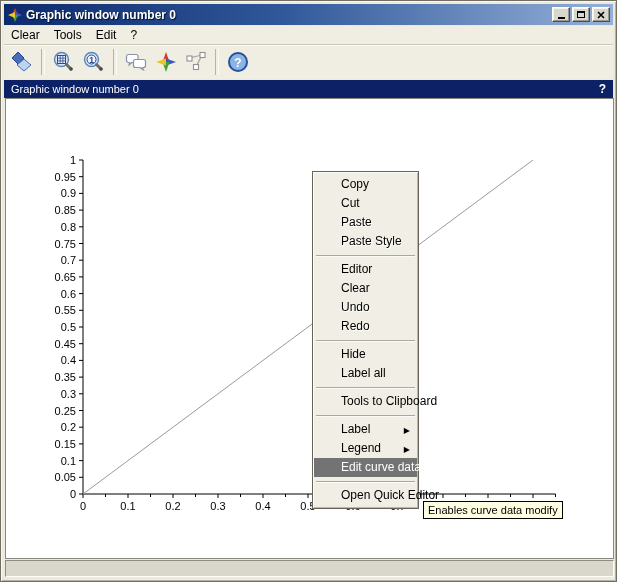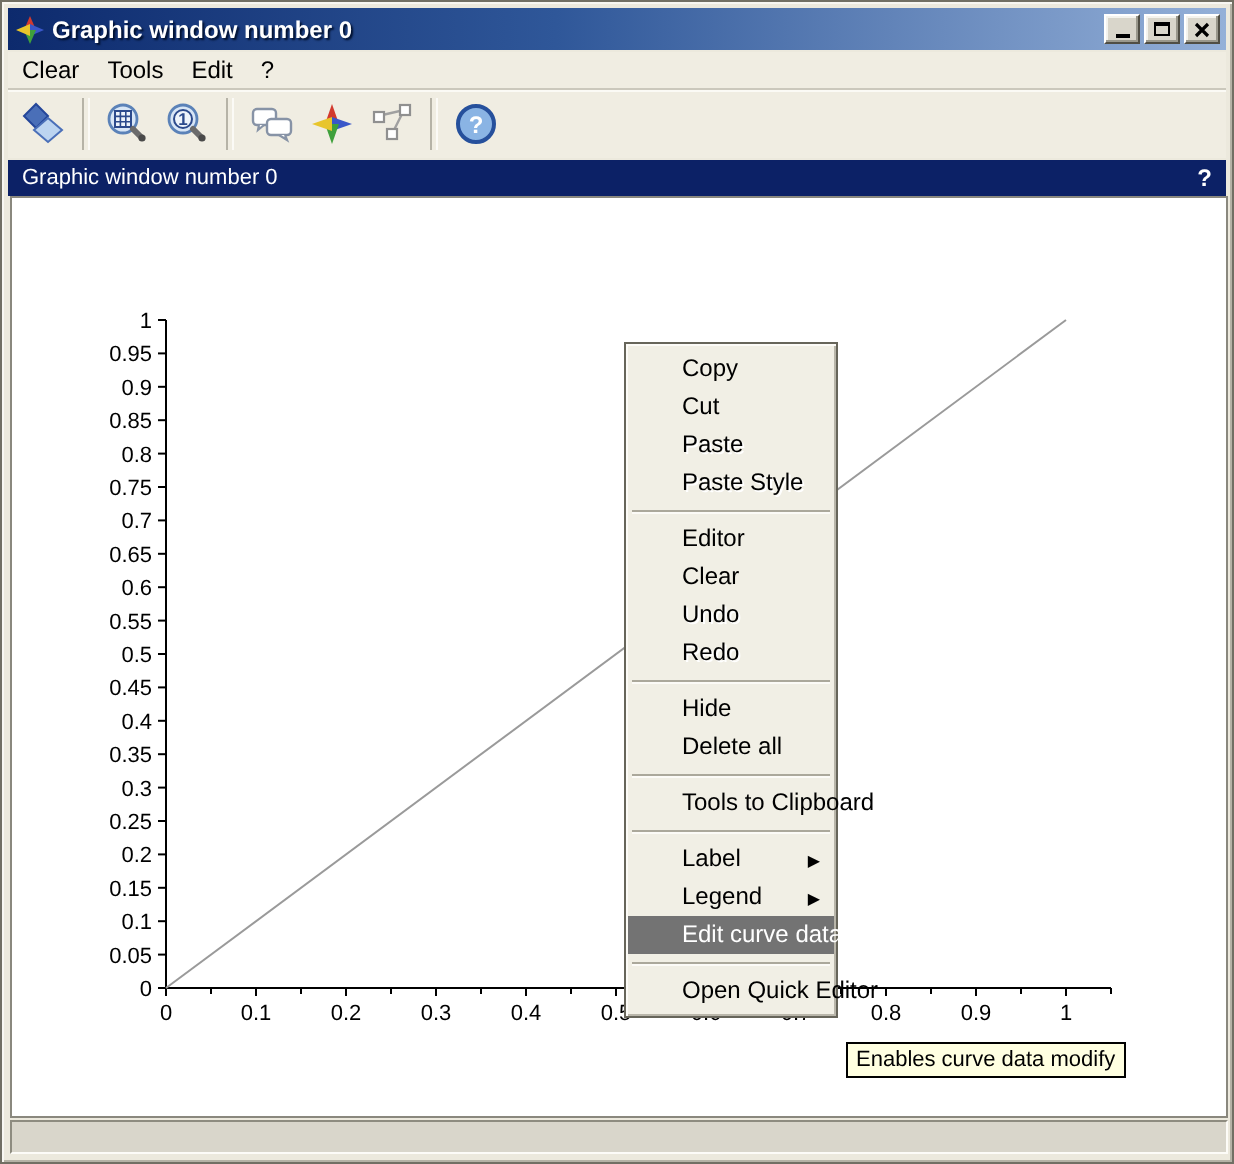--- a/index.html
+++ b/index.html
@@ -67,21 +67,21 @@
   }
   .menu-item{height:19px;line-height:19px;padding-left:27px;position:relative;color:#000;white-space:nowrap;}
   .menu-item.disabled{color:#000000;text-shadow:1px 1px 0 #ffffff;}
   .menu-item.highlighted{background:#737373;color:#fff;}
   .submenu-arrow{position:absolute;right:7px;top:1px;font-size:8px;line-height:19px;}
   .menu-sep{height:0;border-top:1px solid #aba89b;border-bottom:1px solid #fcfbf7;margin:4px 2px 3px;}
   
   .tooltip{
     position:absolute;left:422px;top:500px;height:18px;box-sizing:border-box;
     background:#ffffe1;border:1px solid #000;font-size:11px;line-height:16px;
-    padding:0 4px;z-index:9;white-space:nowrap;color:#000;margin-top:20px;
+    padding:0 4px;z-index:9;white-space:nowrap;color:#000;
   }
 </style>
 </head>
 <body>
 
 <div class="window">
 
   <div class="titlebar">
     <svg class="title-icon" viewBox="0 0 14 14">
       <polygon points="7,0 4,7 10,7" fill="#d23a2e"></polygon>
@@ -269,21 +269,21 @@
       <div class="menu-item"><span>Cut</span></div>
       <div class="menu-item disabled"><span>Paste</span></div>
       <div class="menu-item disabled"><span>Paste Style</span></div>
       <div class="menu-sep"></div>
       <div class="menu-item"><span>Editor</span></div>
       <div class="menu-item"><span>Clear</span></div>
       <div class="menu-item disabled"><span>Undo</span></div>
       <div class="menu-item disabled"><span>Redo</span></div>
       <div class="menu-sep"></div>
       <div class="menu-item"><span>Hide</span></div>
-      <div class="menu-item"><span>Delete all</span></div>
+      <div class="menu-item"><span>Label all</span></div>
       <div class="menu-sep"></div>
       <div class="menu-item"><span>Tools to Clipboard</span></div>
       <div class="menu-sep"></div>
       <div class="menu-item"><span>Label</span><span class="submenu-arrow">▶</span></div>
       <div class="menu-item"><span>Legend</span><span class="submenu-arrow">▶</span></div>
       <div class="menu-item highlighted"><span>Edit curve data</span></div>
       <div class="menu-sep"></div>
       <div class="menu-item"><span>Open Quick Editor</span></div>
     </div>
 

